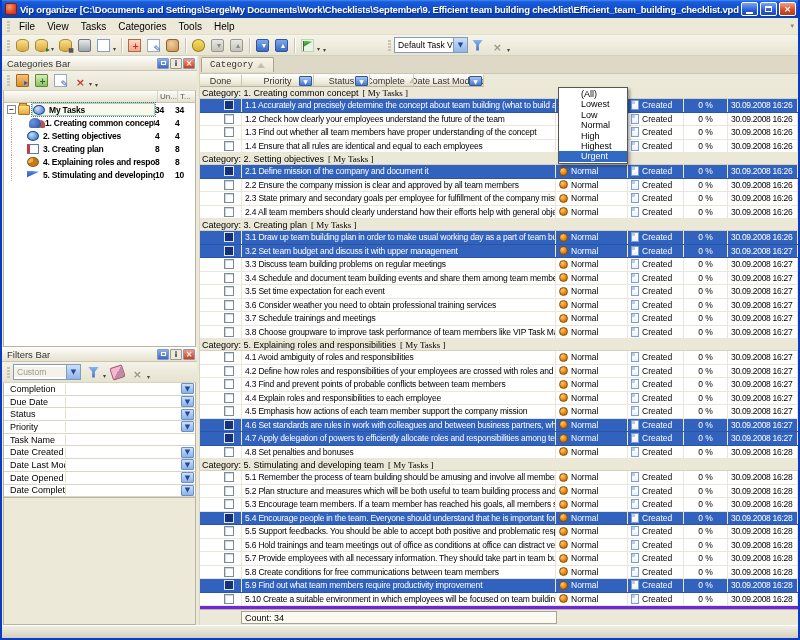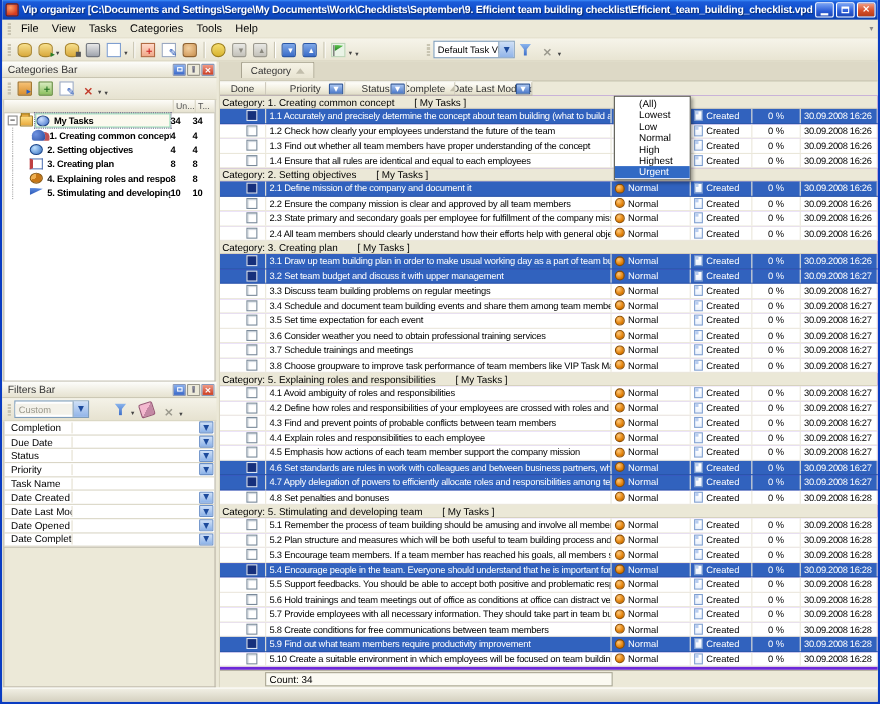--- a/index.html
+++ b/index.html
@@ -130,43 +130,43 @@
   .frow { height:12.7px; display:flex; align-items:center; border-bottom:1px solid #dad6c6; position:relative; }
   .frow .flbl { width:62px; flex:0 0 62px; padding-left:6px; overflow:hidden; white-space:nowrap;
     font-size:9px; border-right:1px solid #e4e0d0; }
   .frow .fval { flex:1; }
   .arrowbtn { width:13px; height:11px; margin-right:1px; background:linear-gradient(180deg,#cfe0f7,#8cb2e8);
     border:1px solid #6a90c8; border-radius:1px; color:#1c4a9c; font-family:"DejaVu Sans",sans-serif;
     font-size:7px; display:flex; align-items:center; justify-content:center; }
   .fil-rest { flex:1 1 auto; background:#ece9d8; margin:0 1px; border:1px solid #b8b4a4; border-top:none; }
 
   
-  .tabstrip { height:18px; flex:0 0 18px; background:#ddd9c6; display:flex; align-items:flex-start; padding-left:19px;
-    border-bottom:1px solid #c9c5b2; }
+  .tabstrip { height:18px; flex:0 0 18px; background:#ddd9c6; display:flex; align-items:center; padding-left:1px;
+    border-bottom:1px solid #c9c5b2;font-family:Liberation Mono, monospace; }
   .tab { height:15px; display:flex; align-items:center; gap:4px; padding:0 8px; background:linear-gradient(180deg,#f6f3e6,#e8e4d2);
     border:1px solid #a9a491; border-bottom:none; border-radius:2px 2px 0 0; font-size:9px; color:#333; }
   .tri-up { width:0; height:0; border-left:4px solid transparent; border-right:4px solid transparent;
     border-bottom:5px solid #c2beac; }
   .thead { height:13px; flex:0 0 13px; display:flex; }
   .hcell { position:relative; display:flex; align-items:center; justify-content:center; font-size:9px; color:#333;
     background:linear-gradient(180deg,#fefdf9,#f0eddd 60%,#e0dcc8); border-right:1px solid #cbc7b8;
     border-bottom:1px solid #b8b4a4; border-top:1px solid #fff; white-space:nowrap; overflow:hidden; }
   .hdd { position:absolute; right:1px; top:1px; width:13px; height:10px;
     background:linear-gradient(180deg,#a8c4f0,#4a78c8); border:1px solid #30589c; border-radius:1px;
     color:#fff; font-family:"DejaVu Sans",sans-serif; font-size:6px; display:flex; align-items:center; justify-content:center; }
   .c-done,.h-done { width:42px; flex:0 0 42px; }
   .c-name,.h-name { width:314px; flex:0 0 314px; }
   .c-pri,.h-pri { width:72px; flex:0 0 72px; }
   .c-status,.h-status { width:56px; flex:0 0 56px; }
   .c-comp,.h-comp { width:44px; flex:0 0 44px; }
   .c-date,.h-date { width:70px; flex:0 0 70px; }
   .tbody { flex:1 1 auto; background:#6d28d9; overflow:hidden;text-align:right; }
   .grow { height:12px; display:flex; align-items:center; background:#ebe8d7; border-bottom:1px solid #d6d2be;
     font-size:9px; color:#000; padding-left:2px; white-space:nowrap; overflow:hidden; }
-  .grow .ctx { margin-left:18px; }
+  .grow .ctx { margin-left:4px;font-family:Liberation Serif, serif; }
   .trow { height:13.5px; display:flex; border-bottom:1px solid #eae7da; background:#fff; font-size:8.5px; color:#000; }
   .trow > div { display:flex; align-items:center; border-right:1px solid #eae7da; overflow:hidden; white-space:nowrap; }
   .trow.sel { background:#3162be; color:#fff; border-bottom-color:#2a55a8; }
   .cb { width:10px; height:10px; background:#fff; border:1px solid #7a8a9a; margin-left:24px; box-shadow:inset 1px 1px 1px #cdd5dd; }
   .trow.sel .cb { background:#16307c; border-color:#dde6f4; box-shadow:none; }
   .c-name { padding-left:3px; letter-spacing:-0.2px; }
   .c-pri { padding-left:3px; gap:3px; }
   .ball { width:9px; height:9px; border-radius:50%; flex:0 0 9px;
     background:radial-gradient(circle at 35% 30%,#ffc879,#e07c00 65%,#a85a00); border:1px solid #8a4c00; }
   .c-status { padding-left:3px; gap:3px; }
@@ -403,21 +403,21 @@
         <span class="phbtn blue">
             <span></span>
           </span>
         <span class="phbtn pin">
             <span></span>
           </span>
         <span class="phbtn red">×</span>
       </div>
       <div class="panel-tb" style="height:21px;flex:0 0 21px;">
         <span class="grip"></span>
-        <span class="combo disabled" style="margin-right:19px;justify-content:center;">
+        <span class="combo disabled" style="margin-right:3px;justify-content:center;">
           <span class="cval" style="width:52px;">Custom</span>
           <span class="carrow">▼</span>
         </span>
         <span id="fil-icons" style="display:flex;align-items:center;">
             <span class="tbtn">
               <span class="tic t-funnel"></span>
             </span>
             <span class="tcaret">▾</span>
             <span class="tbtn">
               <span class="tic t-eraser"></span>

